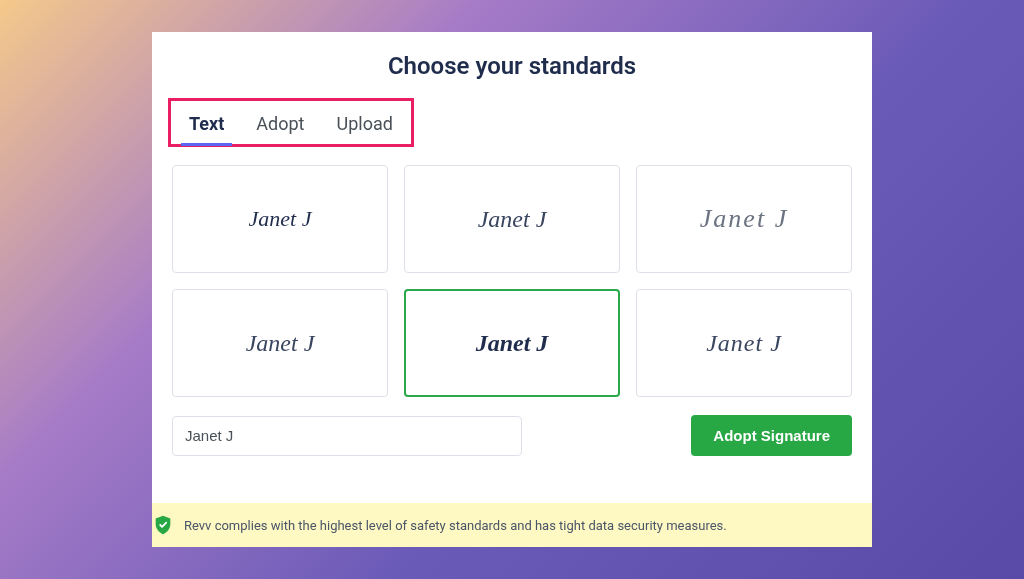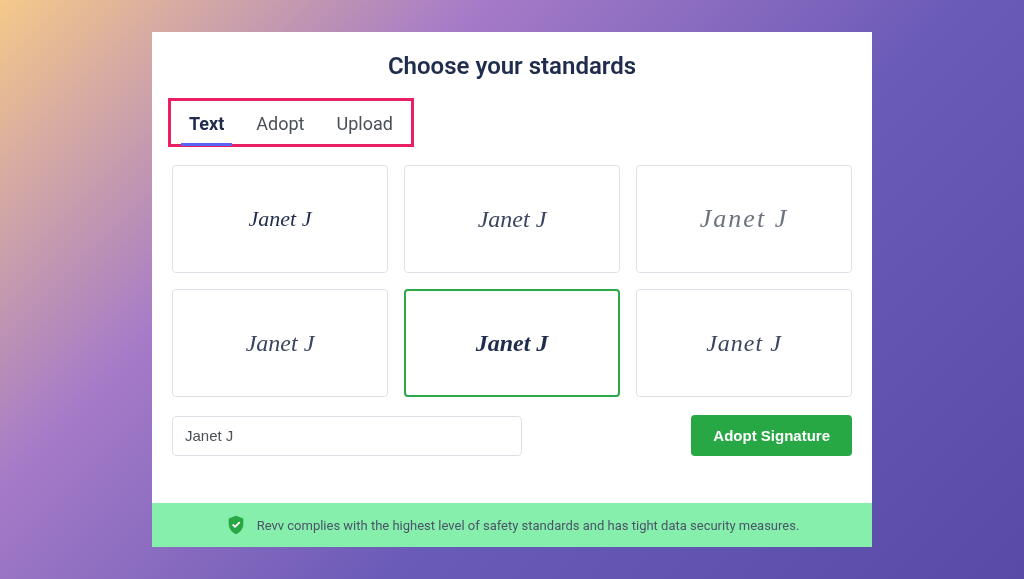--- a/index.html
+++ b/index.html
@@ -113,25 +113,24 @@
       background: #28a745;
       color: #fff;
       border: none;
       padding: 12px 22px;
       font-size: 15px;
       font-weight: 600;
       border-radius: 4px;
       cursor: pointer;
     }
     .security-bar {
-      background: #86efac;
+      background: #fef9c3;
       height: 44px;
       display: flex;
       align-items: center;
-      justify-content: center;
       gap: 10px;
       font-size: 13px;
       color: #4a5568;
       margin-top: auto;
     }
     .shield-icon {
       width: 22px;
       height: 22px;
     }
   </style>

